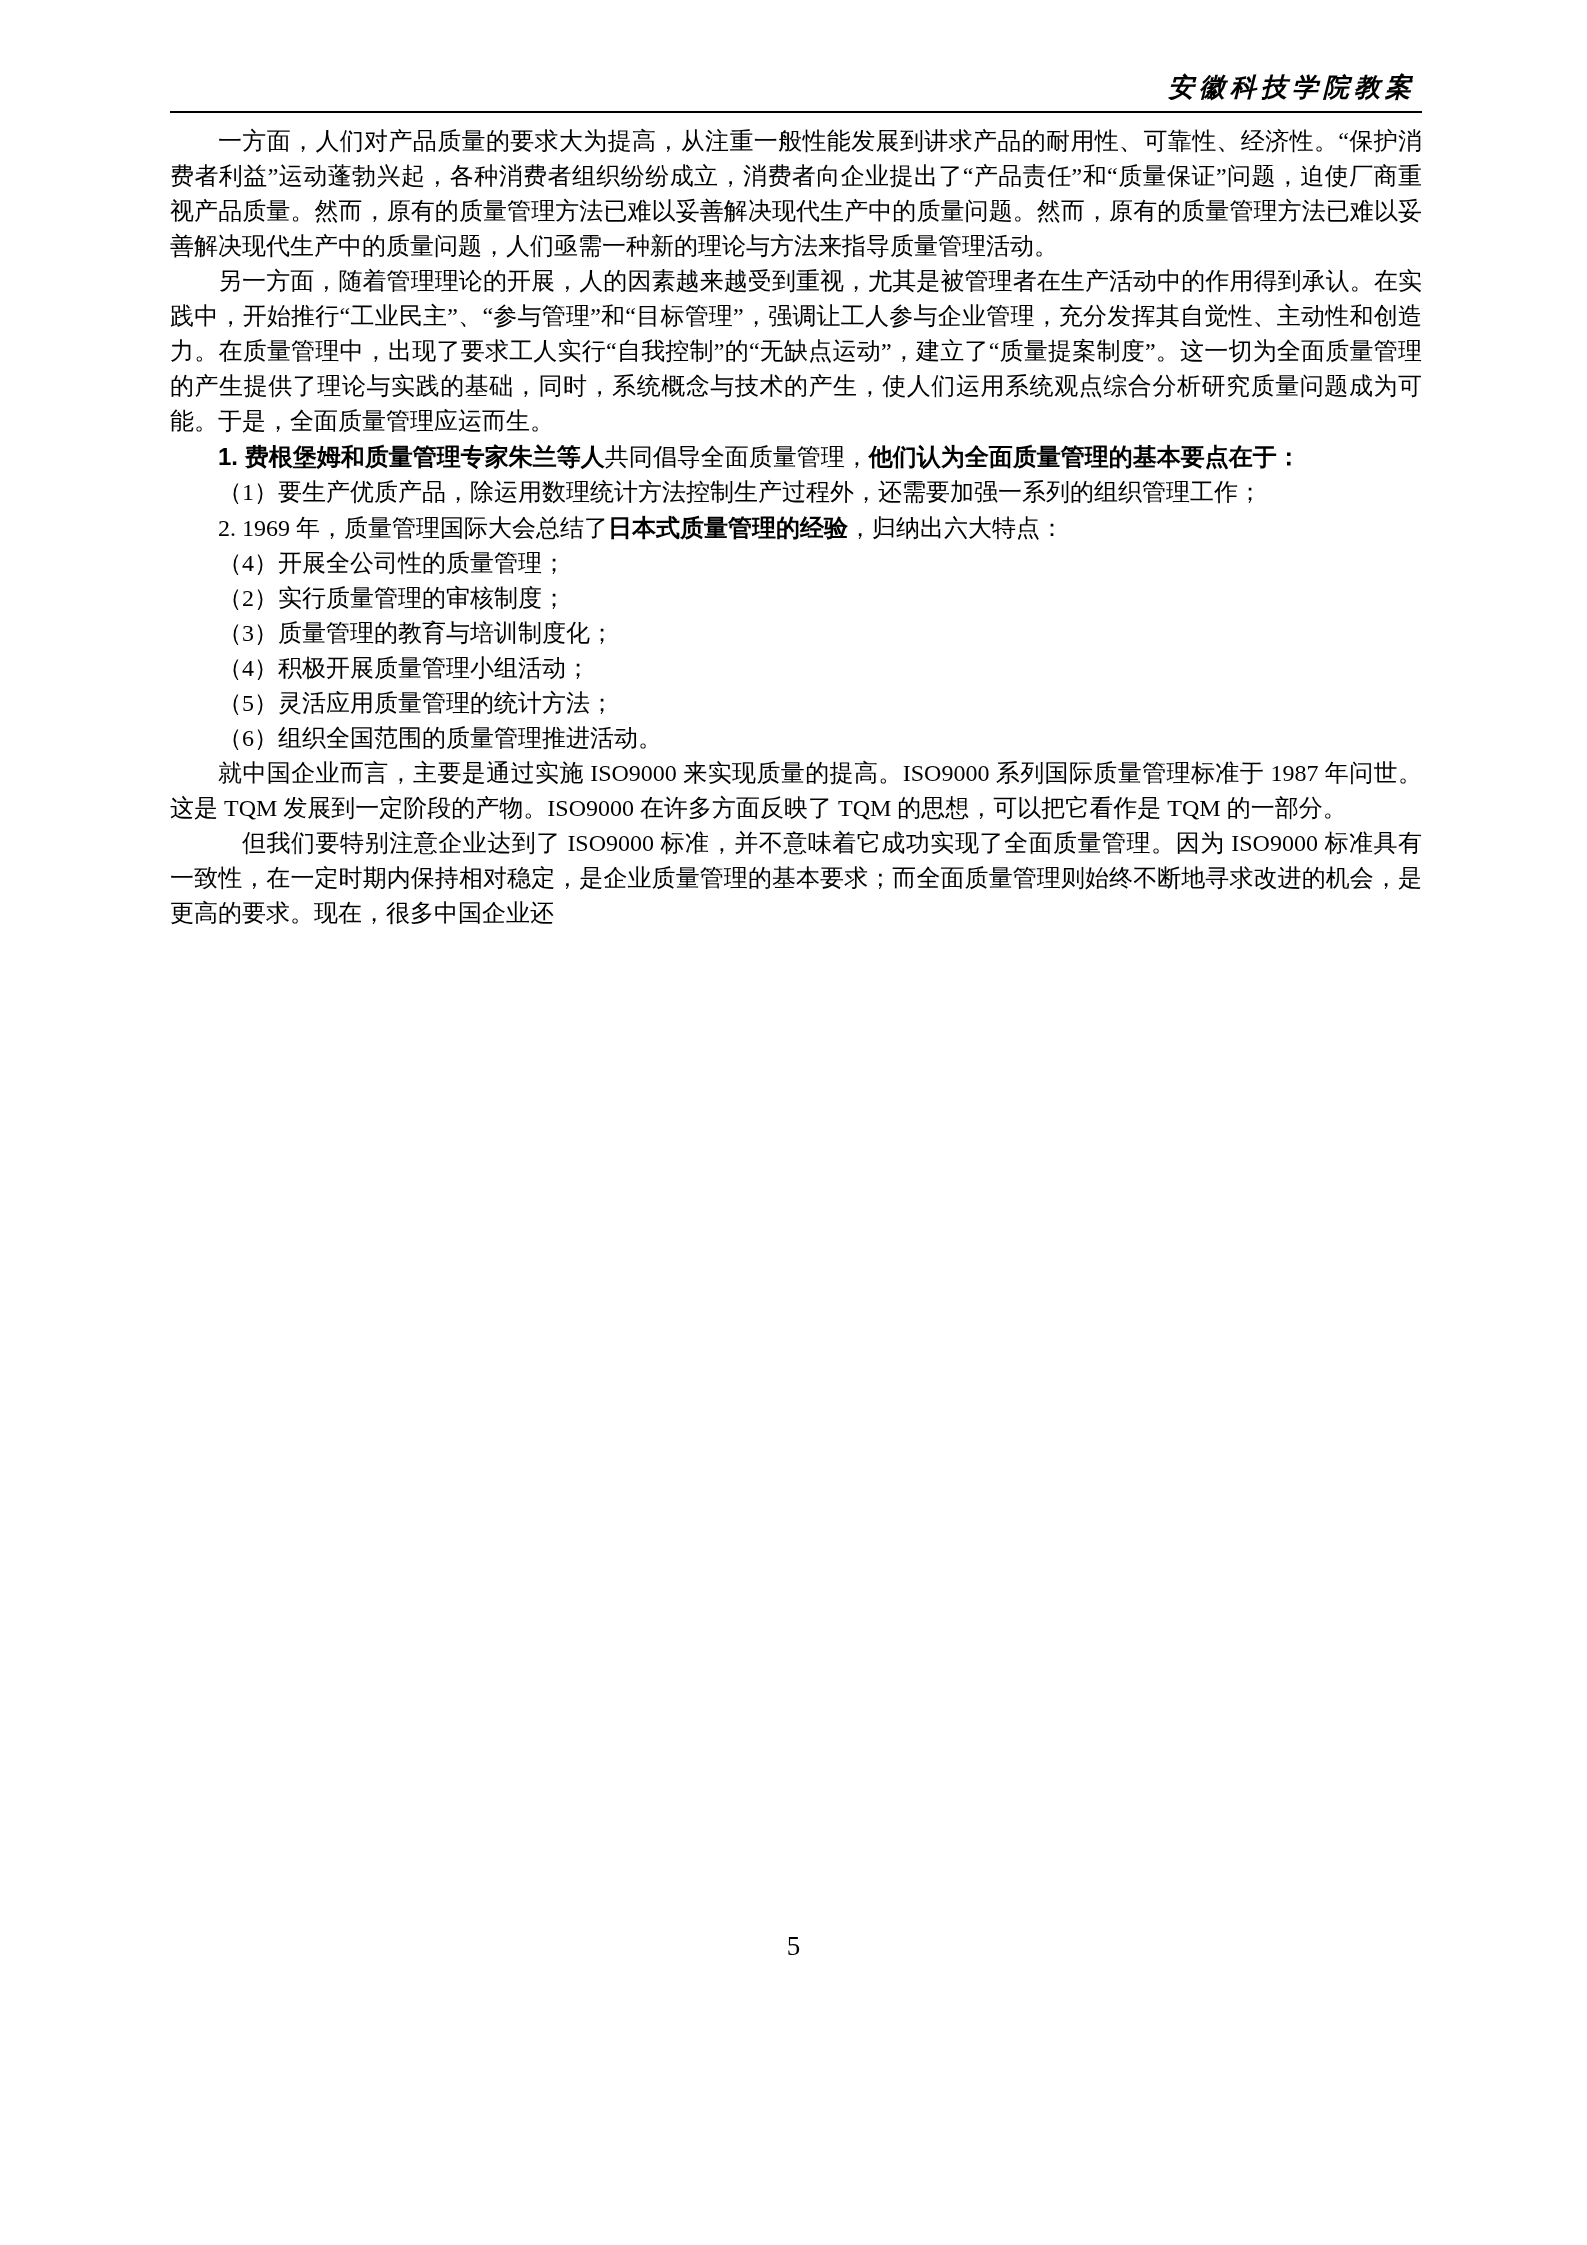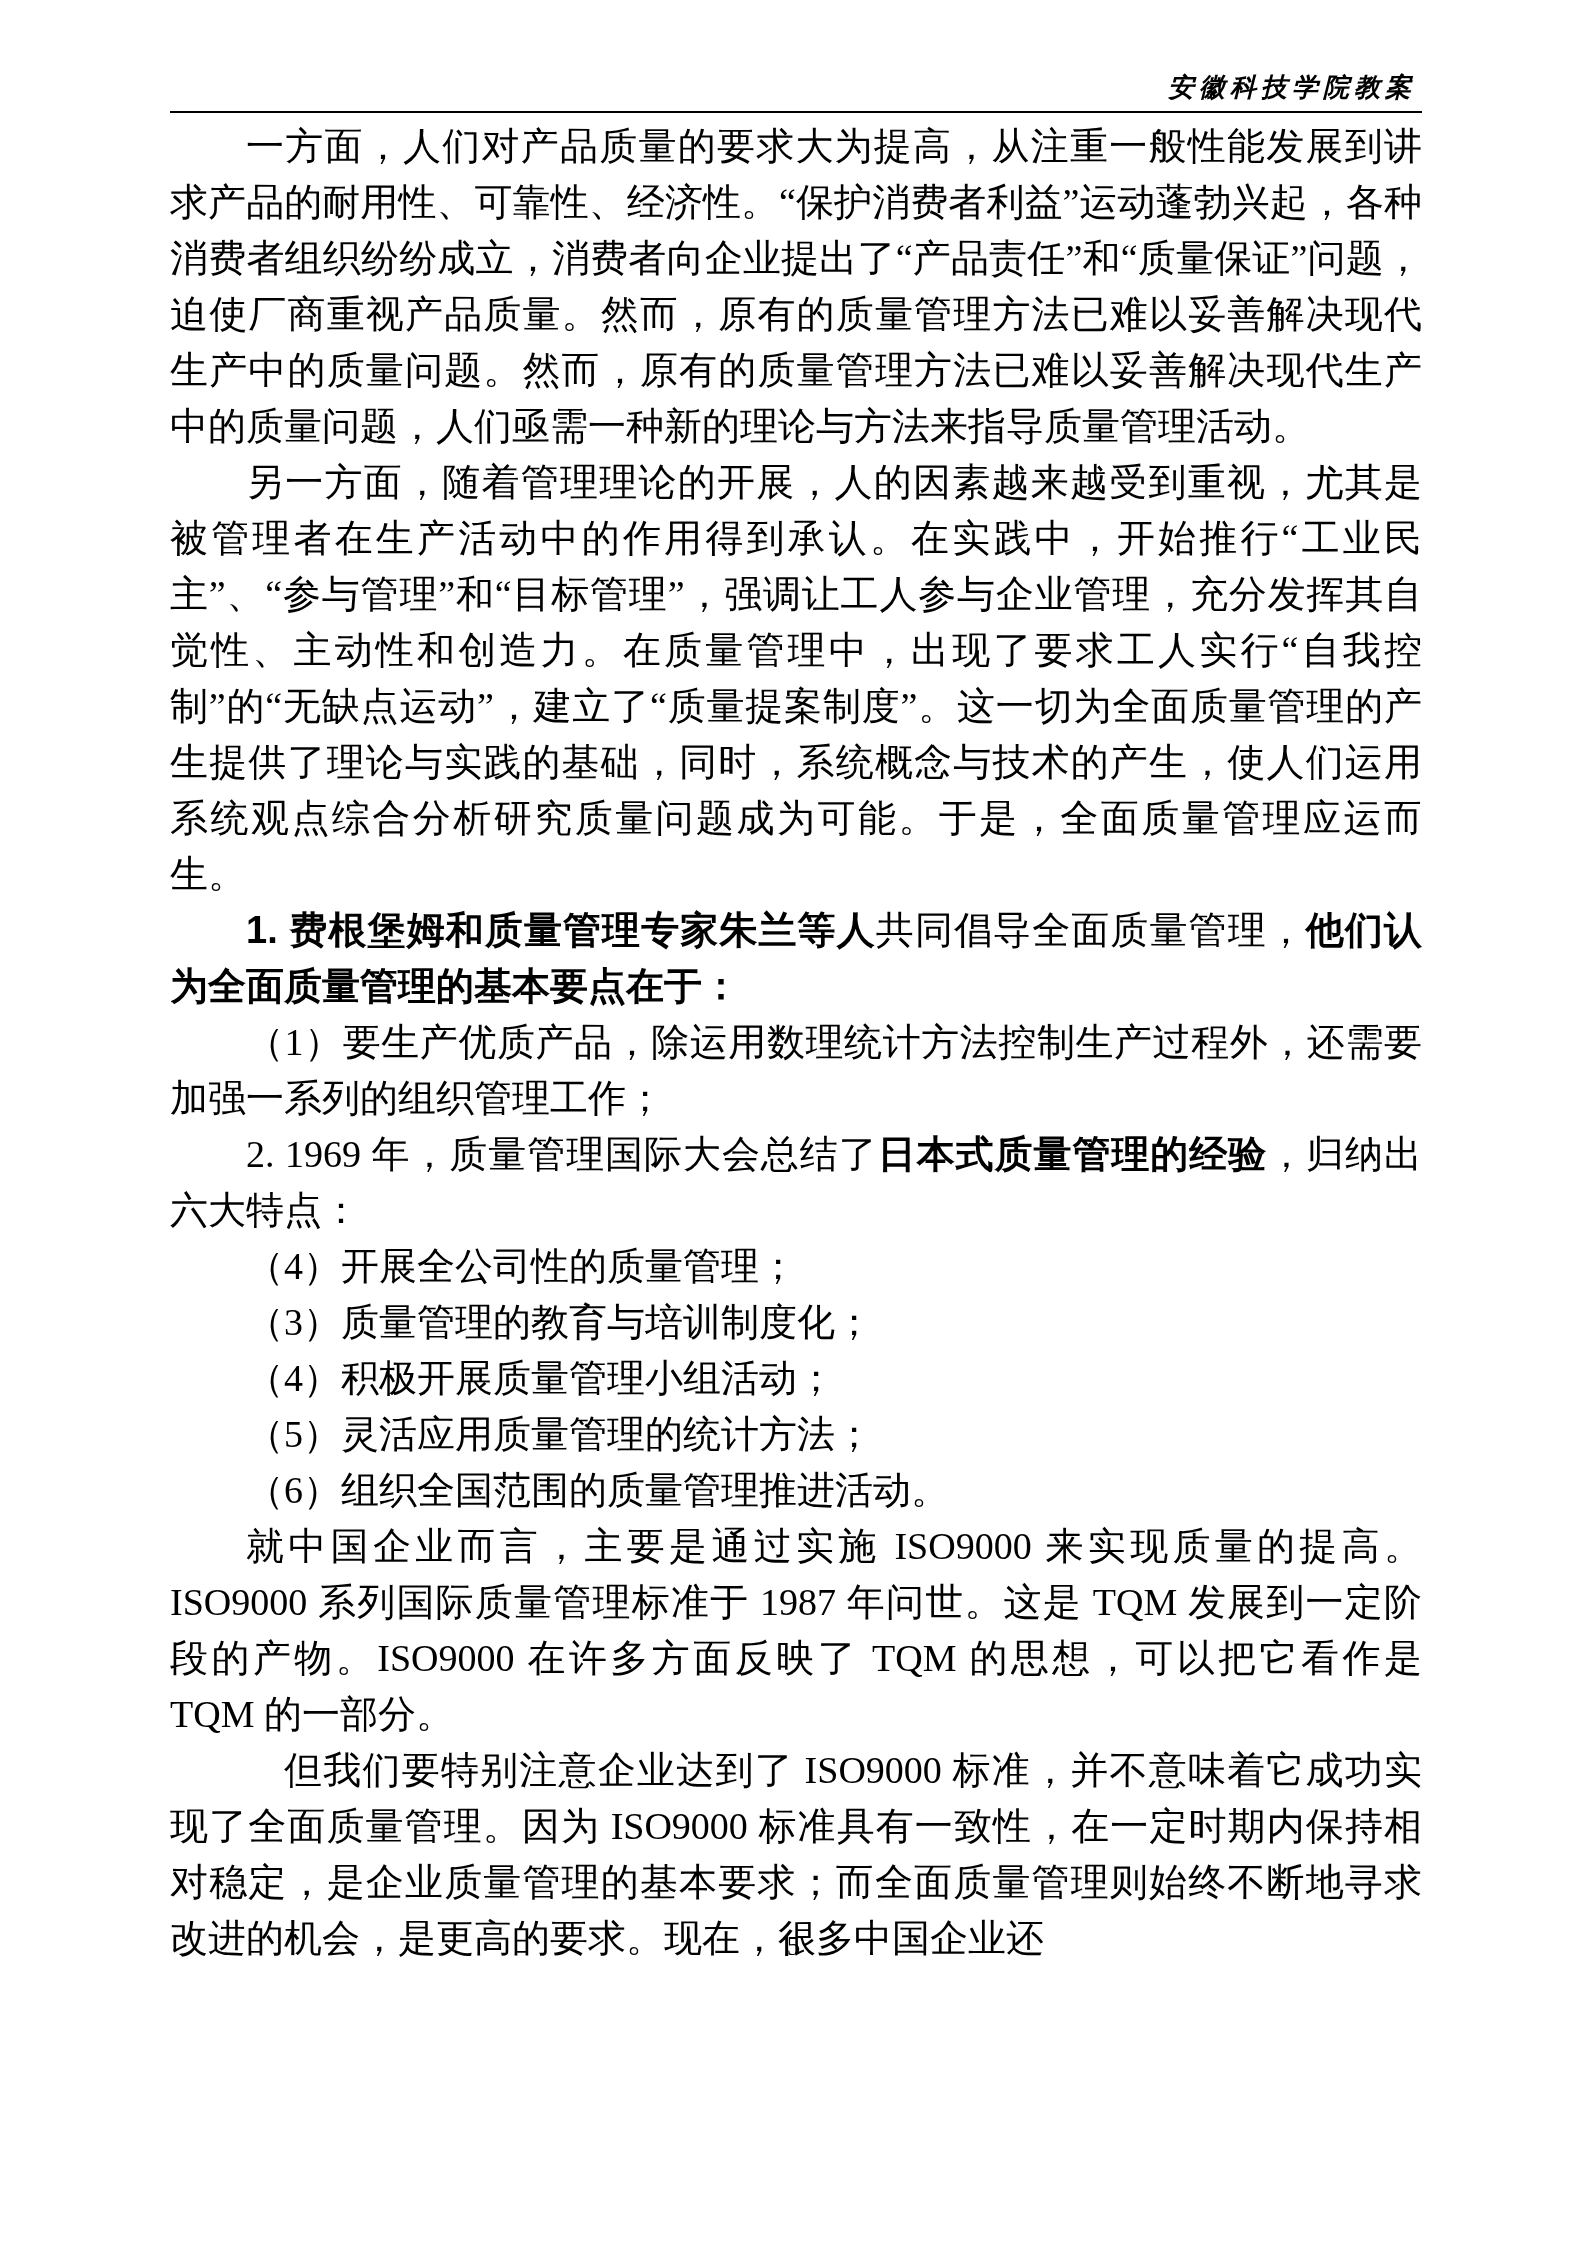--- a/index.html
+++ b/index.html
@@ -31,23 +31,23 @@
     padding-right: 6px;
     line-height: 1.2;
   }
   .header-rule {
     margin-top: 8px;
     border-bottom: 2px solid #000000;
     width: 100%;
     height: 0;
   }
   .doc-body {
-    margin-top: 5px;
-    font-size: 38px;
-    line-height: 56px;
+    margin-top: 11px;
+    font-size: 24px;
+    line-height: 35px;
     text-align: justify;
   }
   .para {
     text-align: justify;
     margin: 0;
   }
   .seg { white-space: pre-wrap; }
   .seg.bold {
     font-weight: bold;
     font-family: "Liberation Sans", "DejaVu Sans", sans-serif;
@@ -73,20 +73,21 @@
       <div class="header-rule"></div>
     </div>
 
     <div class="doc-body" id="paragraphs">
         <p class="para" style="text-indent: 2em;"><span class="seg">一方面，人们对产品质量的要求大为提高，从注重一般性能发展到讲求产品的耐用性、可靠性、经济性。“保护消费者利益”运动蓬勃兴起，各种消费者组织纷纷成立，消费者向企业提出了“产品责任”和“质量保证”问题，迫使厂商重视产品质量。然而，原有的质量管理方法已难以妥善解决现代生产中的质量问题。然而，原有的质量管理方法已难以妥善解决现代生产中的质量问题，人们亟需一种新的理论与方法来指导质量管理活动。</span></p>
         <p class="para" style="text-indent: 2em;"><span class="seg">另一方面，随着管理理论的开展，人的因素越来越受到重视，尤其是被管理者在生产活动中的作用得到承认。在实践中，开始推行“工业民主”、“参与管理”和“目标管理”，强调让工人参与企业管理，充分发挥其自觉性、主动性和创造力。在质量管理中，出现了要求工人实行“自我控制”的“无缺点运动”，建立了“质量提案制度”。这一切为全面质量管理的产生提供了理论与实践的基础，同时，系统概念与技术的产生，使人们运用系统观点综合分析研究质量问题成为可能。于是，全面质量管理应运而生。</span></p>
         <p class="para" style="text-indent: 2em;"><span class="seg bold">1.&nbsp;费根堡姆和质量管理专家朱兰等人</span><span class="seg">共同倡导全面质量管理，</span><span class="seg bold">他们认为全面质量管理的基本要点在于：</span></p>
         <p class="para" style="text-indent: 2em;"><span class="seg">（1）要生产优质产品，除运用数理统计方法控制生产过程外，还需要加强一系列的组织管理工作；</span></p>
         <p class="para" style="text-indent: 2em;"><span class="seg">2.&nbsp;1969 年，质量管理国际大会总结了</span><span class="seg bold">日本式质量管理的经验</span><span class="seg">，归纳出六大特点：</span></p>
         <p class="para" style="text-indent: 2em;"><span class="seg">（4）开展全公司性的质量管理；</span></p>
+        <p class="para" style="text-indent: 2em;"><span class="seg">（2）实行质量管理的审核制度；</span></p>
         <p class="para" style="text-indent: 2em;"><span class="seg">（3）质量管理的教育与培训制度化；</span></p>
         <p class="para" style="text-indent: 2em;"><span class="seg">（4）积极开展质量管理小组活动；</span></p>
         <p class="para" style="text-indent: 2em;"><span class="seg">（5）灵活应用质量管理的统计方法；</span></p>
         <p class="para" style="text-indent: 2em;"><span class="seg">（6）组织全国范围的质量管理推进活动。</span></p>
         <p class="para" style="text-indent: 2em;"><span class="seg">就中国企业而言，主要是通过实施 ISO9000 来实现质量的提高。ISO9000 系列国际质量管理标准于 1987 年问世。这是 TQM 发展到一定阶段的产物。ISO9000 在许多方面反映了 TQM 的思想，可以把它看作是 TQM 的一部分。</span></p>
         <p class="para" style="text-indent: 3em;"><span class="seg">但我们要特别注意企业达到了 ISO9000 标准，并不意味着它成功实现了全面质量管理。因为 ISO9000 标准具有一致性，在一定时期内保持相对稳定，是企业质量管理的基本要求；而全面质量管理则始终不断地寻求改进的机会，是更高的要求。现在，很多中国企业还</span></p>
       </div>
 
   </div>
 

